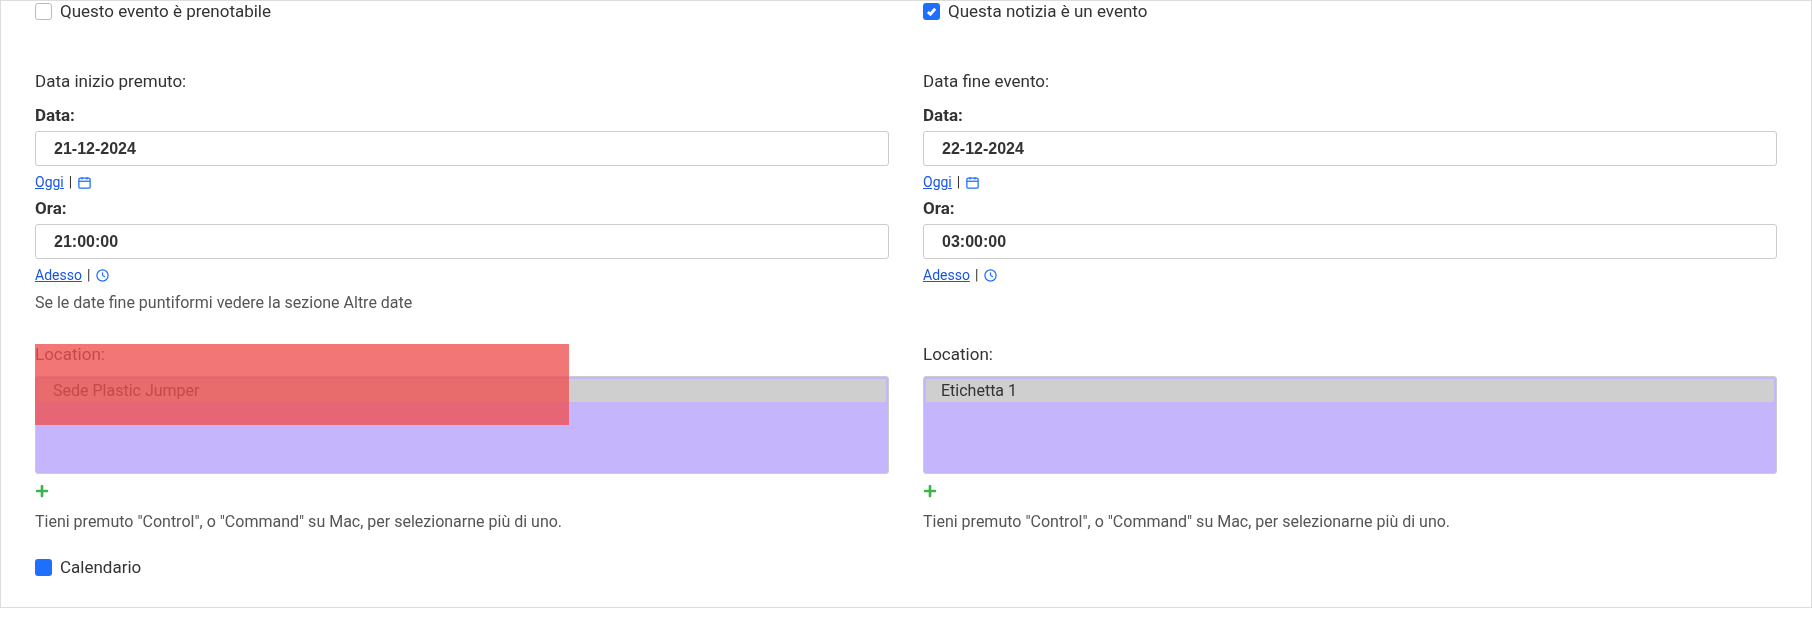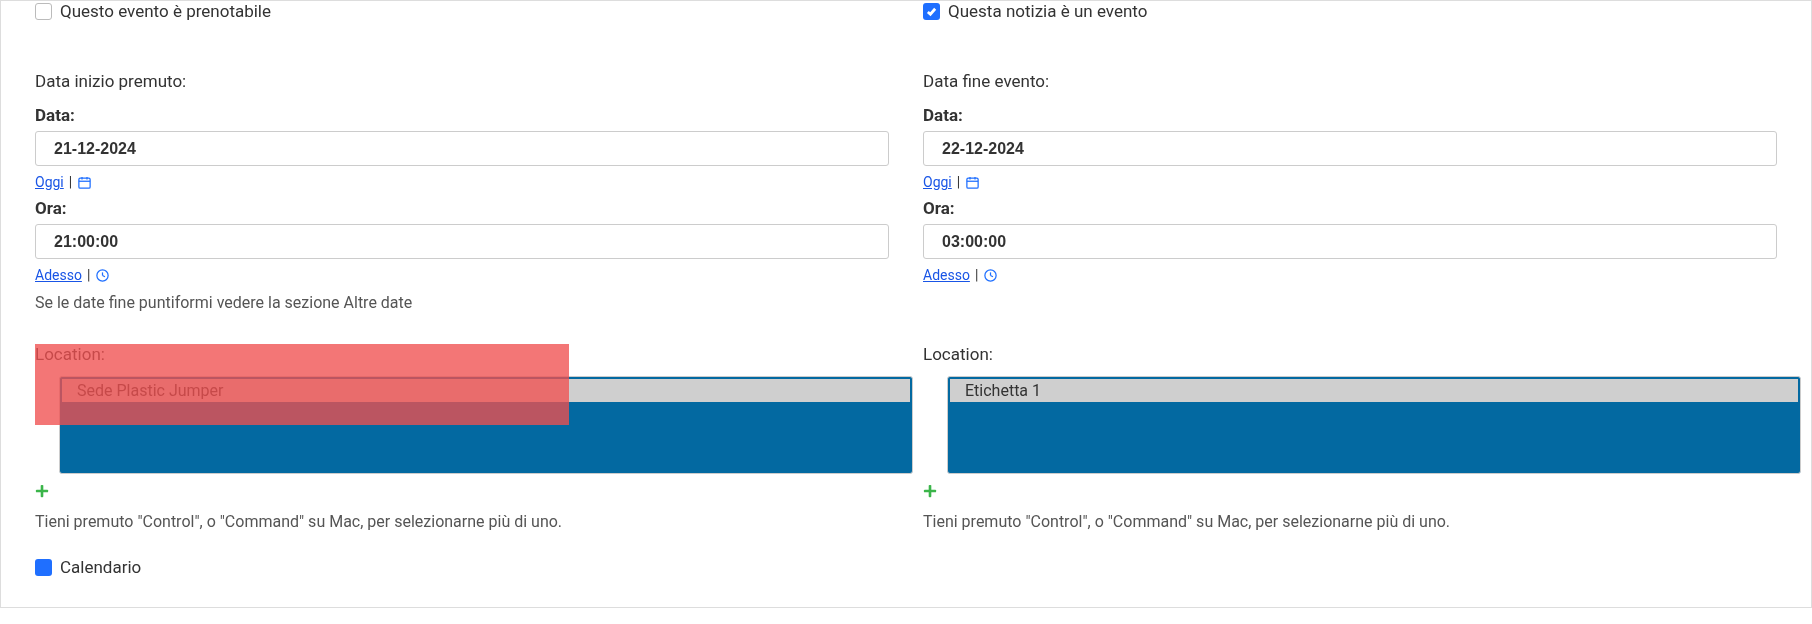--- a/index.html
+++ b/index.html
@@ -120,24 +120,23 @@
   .listbox-label {
     font-size: 17px;
     color: #333;
     margin-bottom: 12px;
   }
   .listbox {
     width: 100%;
     height: 98px;
     border: 1px solid #ccc;
     border-radius: 3px;
-    background: #0369a1;
+    background: #c4b5fd;
     padding: 2px;
     overflow: auto;
-    margin-left: 24px;
   }
   .listbox-option {
     padding: 2px 15px;
     background: #cfcfcf;
     color: #333;
     font-size: 16px;
     cursor: pointer;
   }
   .highlight-red {
     position: relative;

